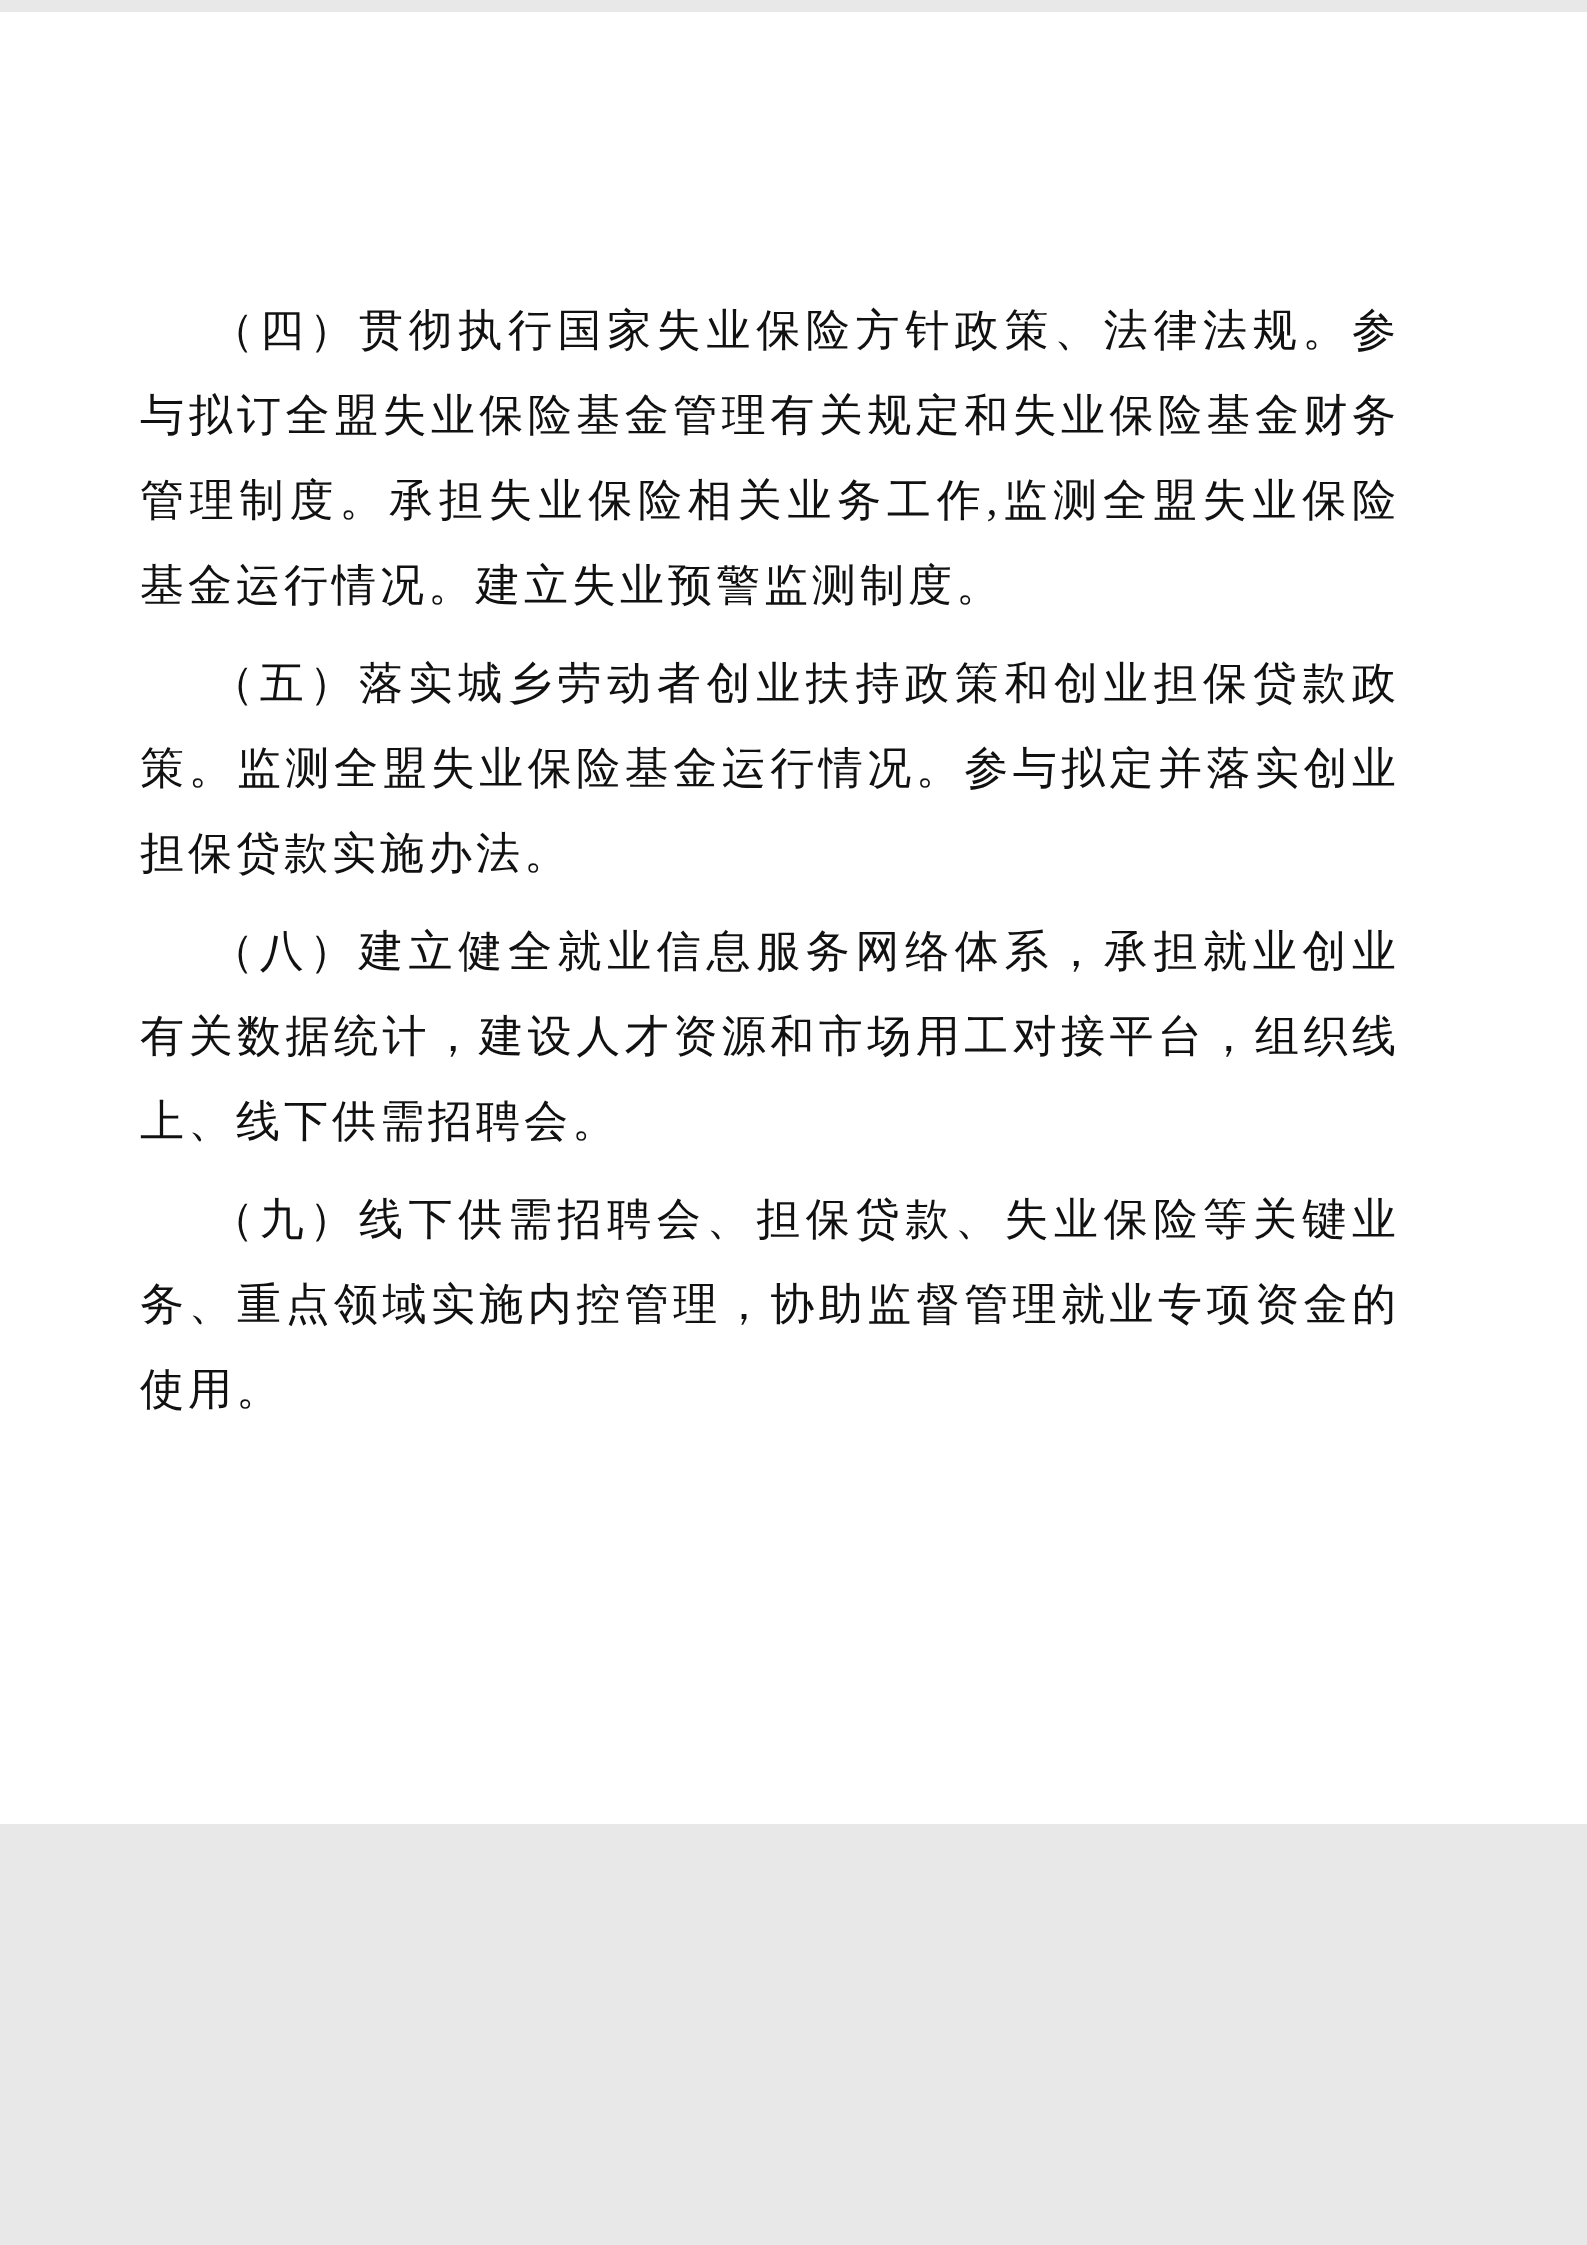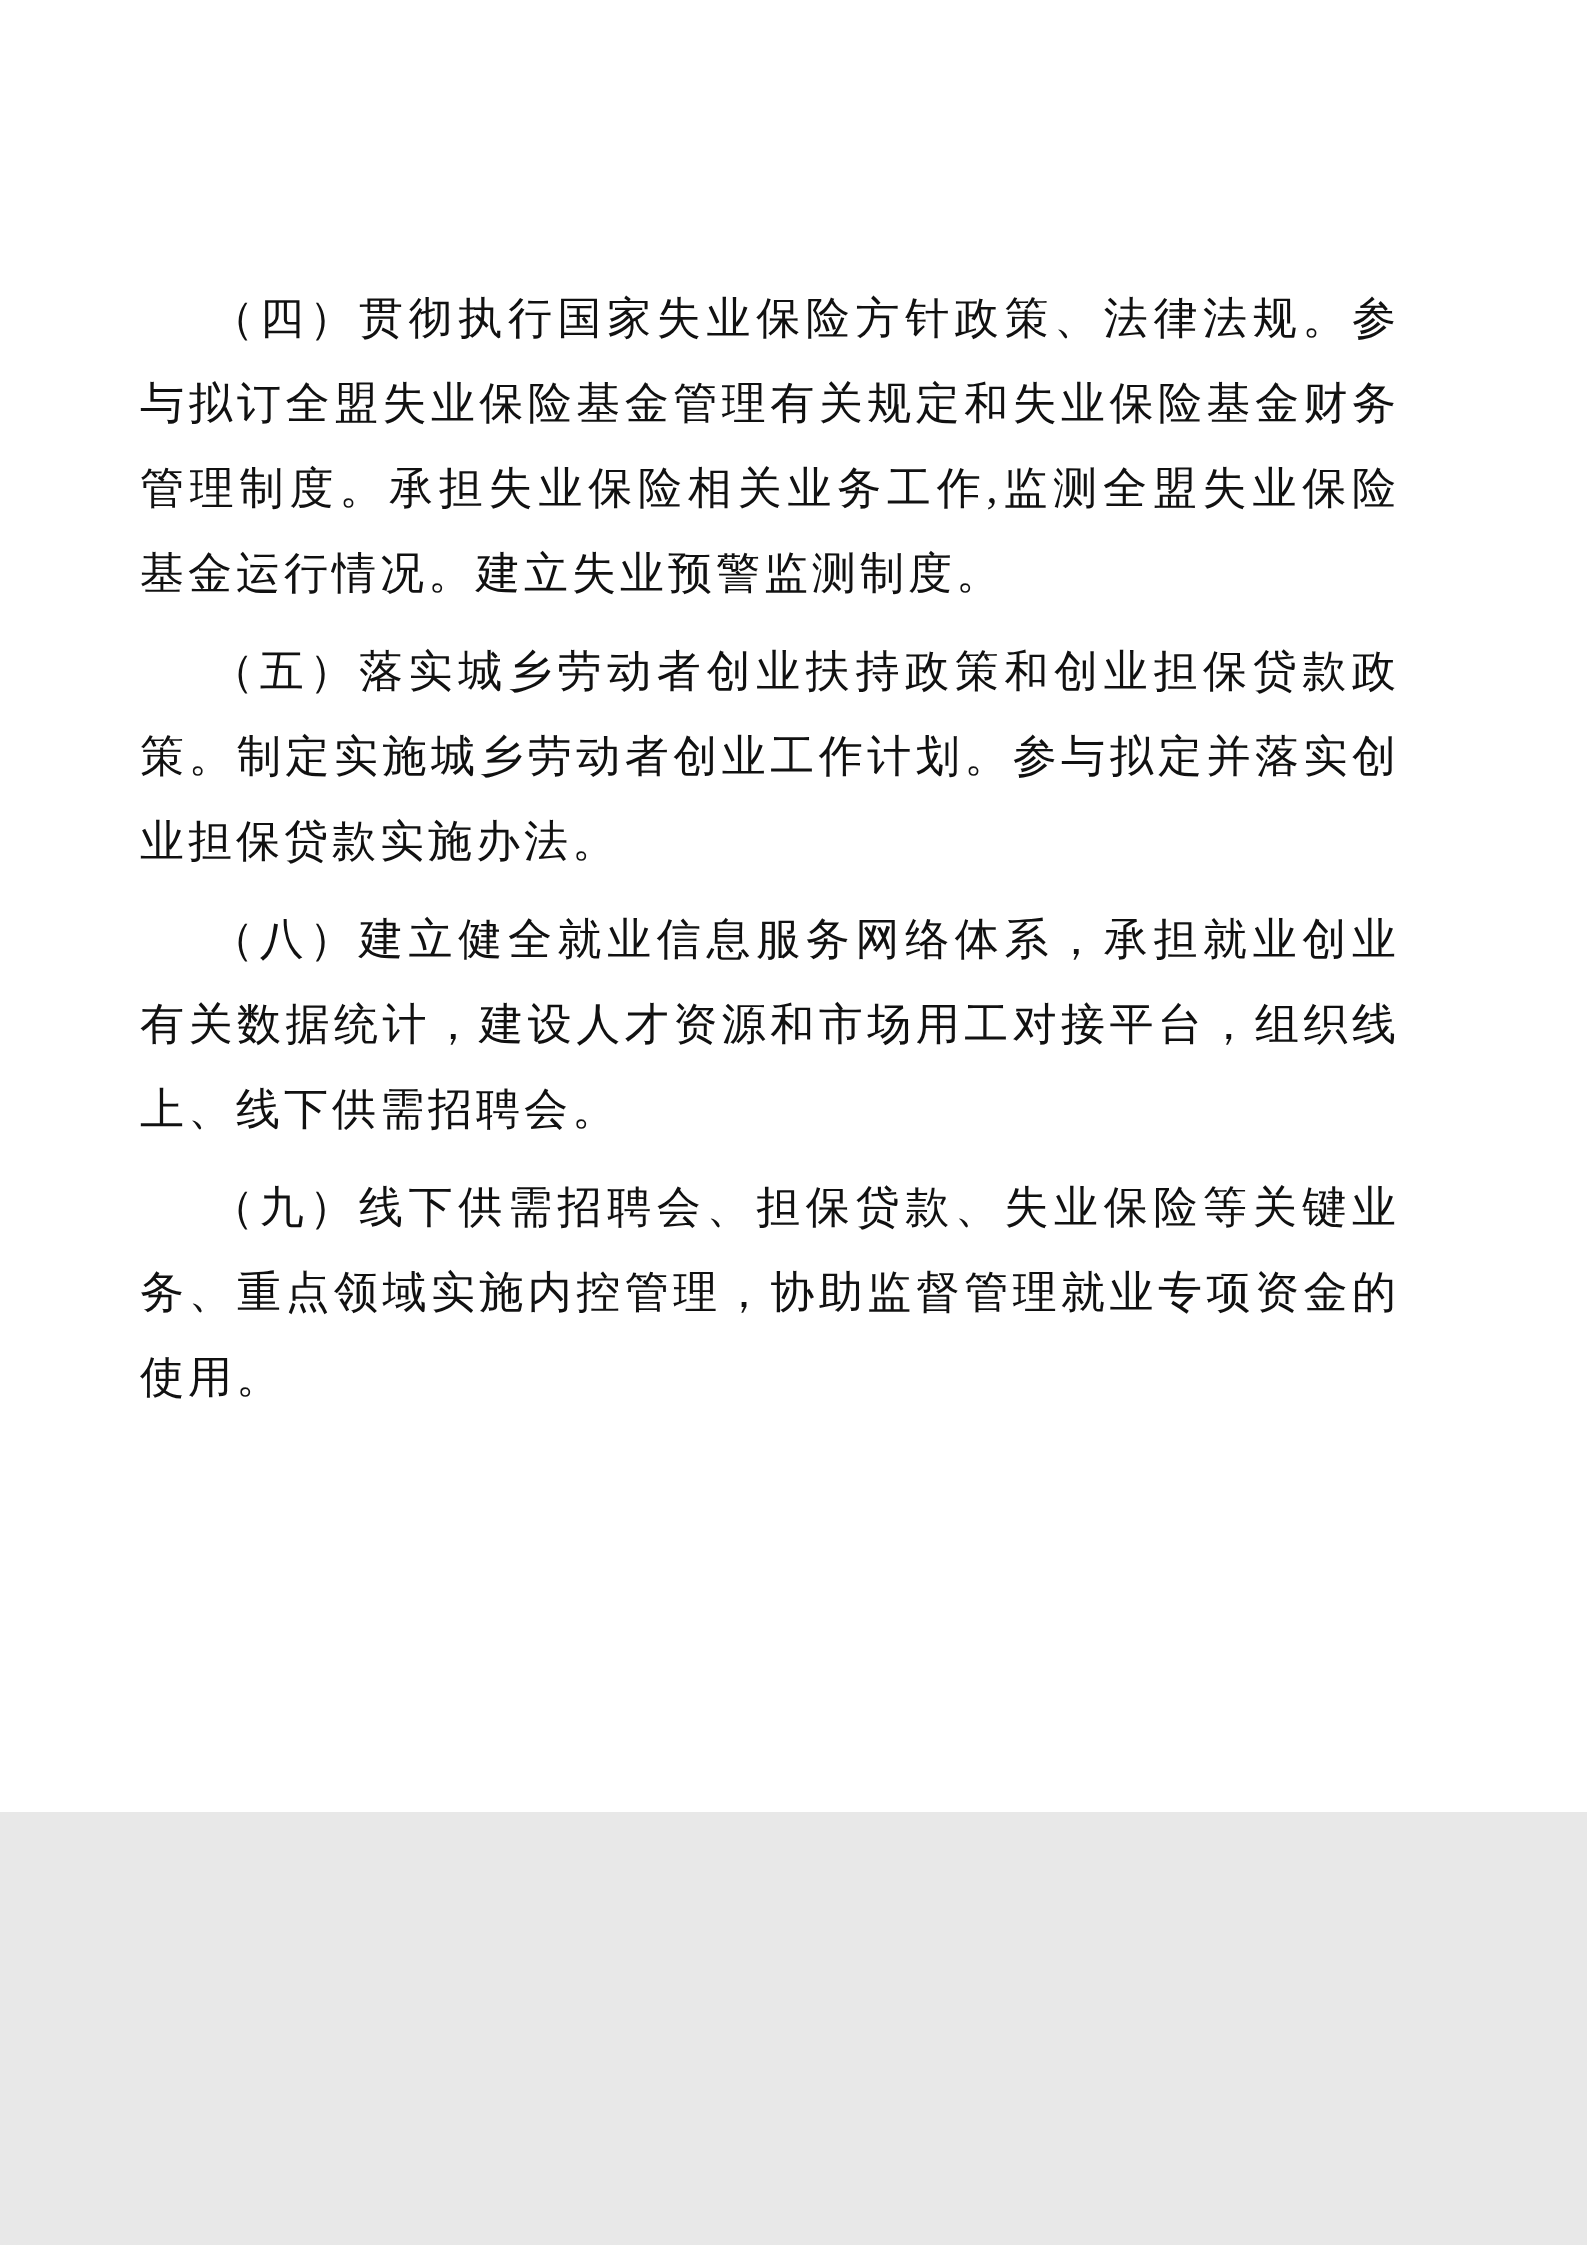--- a/index.html
+++ b/index.html
@@ -4,21 +4,21 @@
 <style>
   html, body {
     margin: 0;
     padding: 0;
     background: #e8e8e8;
   }
   .page {
     position: relative;
     width: 1587px;
     height: 1812px;
-    margin: 0 auto;
+    margin: 12px auto;
     background: #ffffff;
     overflow: hidden;
     font-family: "Liberation Serif", "DejaVu Serif", serif;
   }
   .content {
     position: absolute;
     left: 140px;
     top: 276px;
     width: 1260px;
   }
@@ -44,18 +44,18 @@
     color: #111111;
     letter-spacing: 0;
   }
 </style>
 </head>
 <body>
 
 <div class="page">
   <div class="content" id="document-body">
       <p class="para">（四）贯彻执行国家失业保险方针政策、法律法规。参与拟订全盟失业保险基金管理有关规定和失业保险基金财务管理制度。承担失业保险相关业务工作,监测全盟失业保险基金运行情况。建立失业预警监测制度。</p>
-      <p class="para">（五）落实城乡劳动者创业扶持政策和创业担保贷款政策。制定实施城乡劳动者创业工作计划。参与拟定并落实创业担保贷款实施办法。</p>
+      <p class="para">（五）落实城乡劳动者创业扶持政策和创业担保贷款政策。监测全盟失业保险基金运行情况。参与拟定并落实创业担保贷款实施办法。</p>
       <p class="para">（八）建立健全就业信息服务网络体系，承担就业创业有关数据统计，建设人才资源和市场用工对接平台，组织线上、线下供需招聘会。</p>
       <p class="para">（九）线下供需招聘会、担保贷款、失业保险等关键业务、重点领域实施内控管理，协助监督管理就业专项资金的使用。</p>
     </div>
   <div class="page-number">5</div>
 </div>
 
 </body></html>

